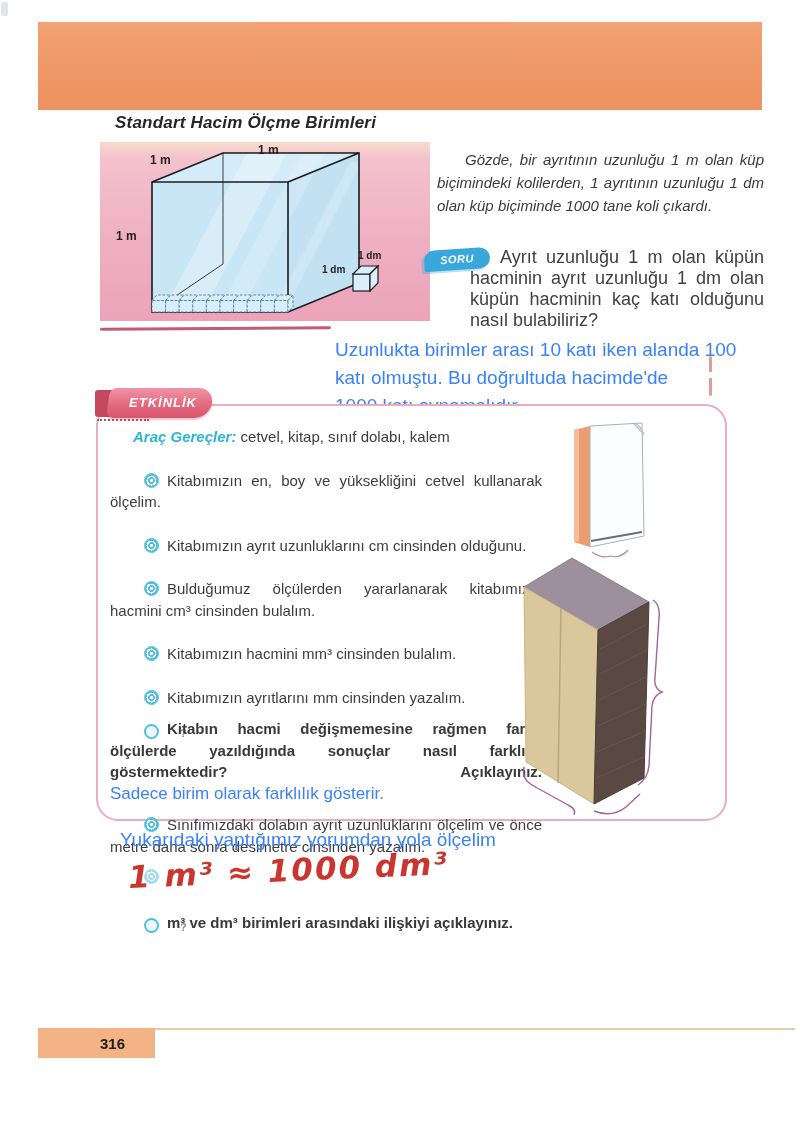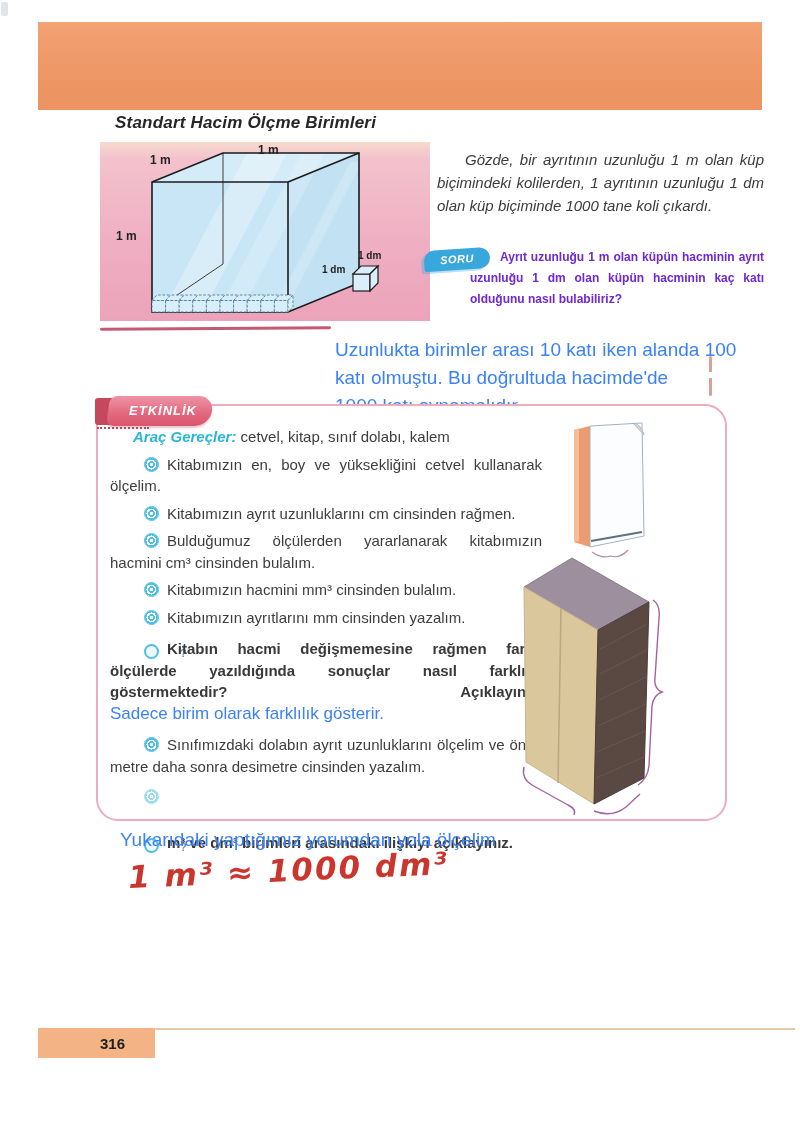--- a/index.html
+++ b/index.html
@@ -24,50 +24,50 @@
     background:#c25b74; border-radius:2px; transform:rotate(-.4deg); }
 
   
   .intro { position:absolute; left:437px; top:148px; width:327px; font-size:15px;
     line-height:23px; color:#3b3b3b; text-align:justify; text-indent:28px;font-style:italic; }
 
   .soru-badge { position:absolute; left:424px; top:249px; width:66px; height:21px;
     background:#38a7dc; border-radius:11px 11px 11px 3px; color:#fff; font-weight:bold;
     font-style:italic; font-size:11px; text-align:center; line-height:21px;
     letter-spacing:.5px; transform:rotate(-4deg); box-shadow:-3px 2px 0 rgba(56,167,220,.35); }
-  .soru-q { position:absolute; left:470px; top:247px; width:294px; font-size:12px;
-    font-weight:bold; color:#6d28d9; line-height:21px; text-align:justify; text-indent:30px; }
+  .soru-q { position:absolute; left:470px; top:247px; width:294px; font-size:18px;
+    font-weight:normal; color:#404040; line-height:21px; text-align:justify; text-indent:30px; }
 
   
   .hand { color:#3b82f6; }
   .top-note { position:absolute; left:335px; top:336px; font-size:19px; line-height:28px; }
   .red-dash-mark { position:absolute; left:709px; top:356px; width:3px; height:40px;
     background:linear-gradient(180deg,#d38682 0 40%, transparent 40% 55%, #d38682 55% 100%);
     opacity:.8; border-radius:2px; }
 
   
   .etk-box { position:absolute; left:96px; top:404px; width:631px; height:417px;
     background:#fff; border:2px solid #ecacbe; border-radius:22px; }
-  .etk-badge { position:absolute; left:95px; top:388px; width:118px; height:18px;margin-top:8px; }
+  .etk-badge { position:absolute; left:95px; top:388px; width:118px; height:18px; }
   .etk-badge .block { position:absolute; left:0; top:2px; width:30px; height:27px;
     background:#c4485e; border-radius:3px; }
   .etk-badge .pill { position:absolute; left:13px; top:0; width:104px; height:30px;
     background:linear-gradient(180deg,#ef93a6 0%, #e2677d 60%, #d9566e 100%);
     border-radius:8px 16px 16px 8px; transform:skewX(-8deg);
     box-shadow:0 2px 2px rgba(180,60,90,.3); }
   .etk-badge .label { position:absolute; left:18px; top:7px; width:100px; text-align:center;
     color:#fff; font-weight:bold; font-style:italic; font-size:13px; letter-spacing:1px; }
   .etk-badge .dots { position:absolute; left:2px; top:31px; width:52px;
     border-top:2px dotted #b5485c; }
 
   .etk-content { position:absolute; left:110px; top:426px; width:432px; font-size:15px;
     line-height:21.5px; color:#3d3d3d; }
   .materials { text-indent:23px; margin-bottom:3px; }
   .materials .mat-label { color:#2ab6d4; font-weight:bold; font-style:italic; }
-  .item { text-align:justify; text-indent:34px; margin-top:6px; }
+  .item { text-align:justify; text-indent:34px; margin-top:22px; }
   .item.q { font-weight:bold; color:#393939; }
   .item.q6 { margin-top:10px; width:432px; }
   .item.q9 { width:460px; margin-top:24px; }
   .bullet-icon { display:inline-block; width:15px; height:15px; border-radius:50%;
     vertical-align:-2px; margin-right:8px;
     background:radial-gradient(circle,#ffffff 0 1.5px,#4dbfe4 1.5px 3.5px,#ffffff 3.5px 5px,
       #4dbfe4 5px 6.5px,#cdeef9 6.5px);
     border:1.5px solid #4dbfe4; }
   .bullet-icon.faded { opacity:.55; }
   .q-icon { display:inline-block; width:15px; height:15px; border-radius:50%;
@@ -177,21 +177,21 @@
   </div>
 
   <div class="etk-content">
     <div class="materials">
       <span class="mat-label">Araç Gereçler:</span>
       <span> </span>
       <span>cetvel, kitap, sınıf dolabı, kalem</span>
     </div>
 
     <div class="item"><span class="bullet-icon"></span><span>Kitabımızın en, boy ve yüksekliğini cetvel kullanarak ölçelim.</span></div>
-    <div class="item"><span class="bullet-icon"></span><span>Kitabımızın ayrıt uzunluklarını cm cinsinden rağmen.</span></div>
+    <div class="item"><span class="bullet-icon"></span><span>Kitabımızın ayrıt uzunluklarını cm cinsinden olduğunu.</span></div>
     <div class="item"><span class="bullet-icon"></span><span>Bulduğumuz ölçülerden yararlanarak kitabımızın hacmini cm³ cinsinden bulalım.</span></div>
     <div class="item"><span class="bullet-icon"></span><span>Kitabımızın hacmini mm³ cinsinden bulalım.</span></div>
     <div class="item"><span class="bullet-icon"></span><span>Kitabımızın ayrıtlarını mm cinsinden yazalım.</span></div>
 
     <div class="item q q6">
       <span class="q-icon">?</span><span>Kitabın hacmi değişmemesine rağmen farklı ölçülerde yazıldığında sonuçlar nasıl farklılık göstermektedir? Açıklayınız.</span>
       <span class="inline-answer hand">Sadece birim olarak farklılık gösterir.</span>
     </div>
 
     <div class="item" style="margin-top:10px;"><span class="bullet-icon"></span><span>Sınıfımızdaki dolabın ayrıt uzunluklarını ölçelim ve önce metre daha sonra desimetre cinsinden yazalım.</span></div>

